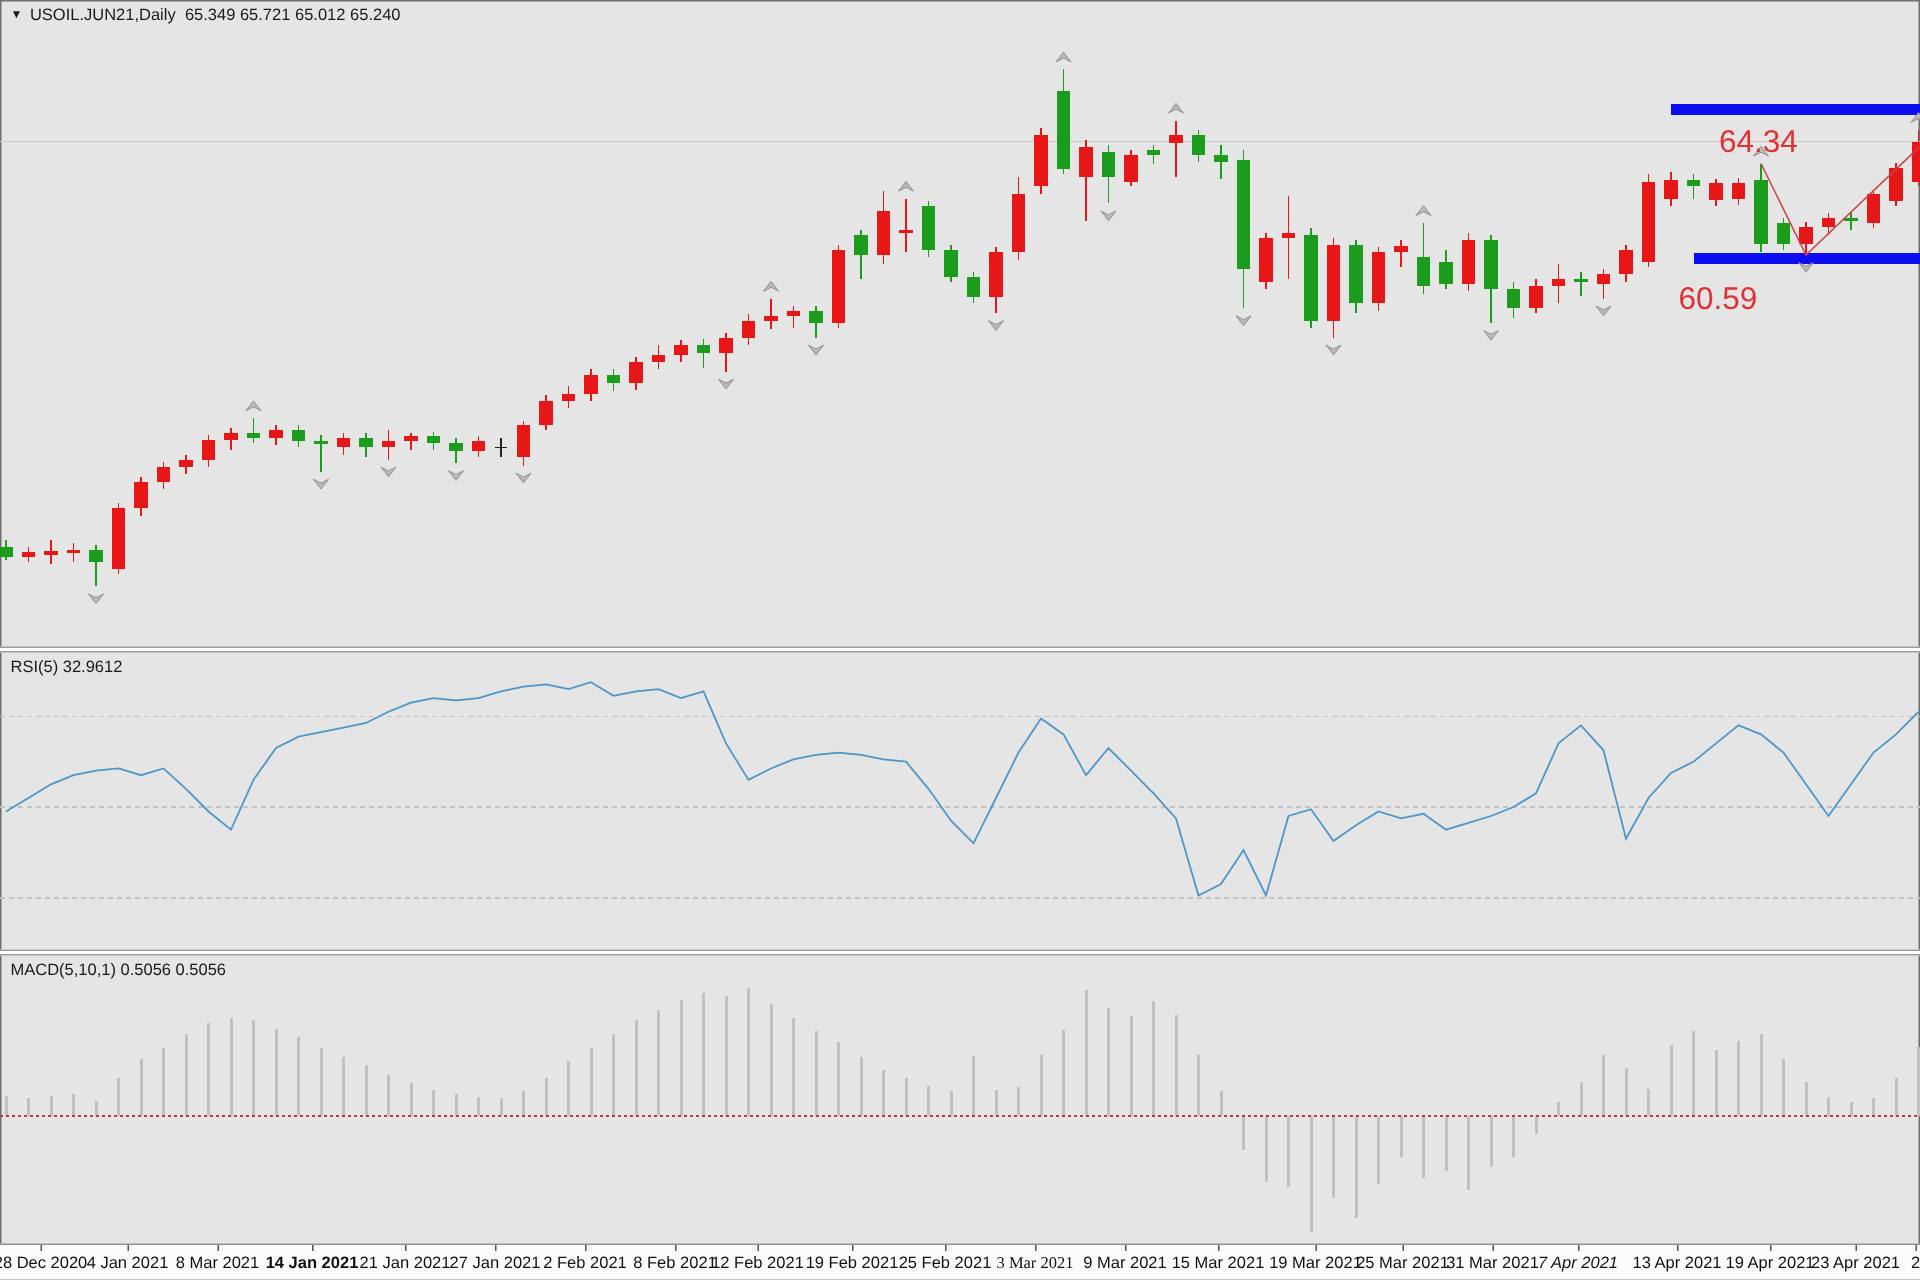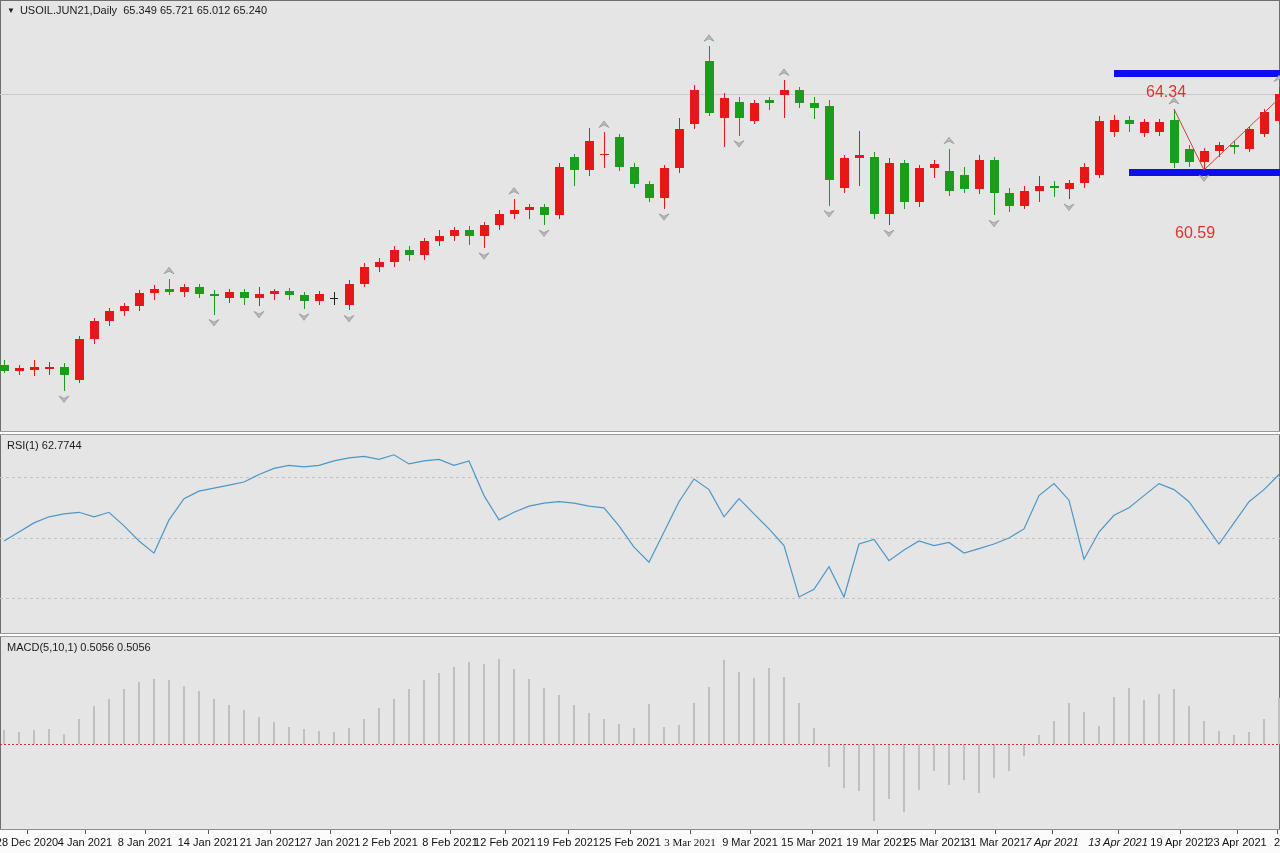--- a/index.html
+++ b/index.html
@@ -4,21 +4,21 @@
 <style>
   html,body{margin:0;padding:0;background:#d4d0c8;font-family:"Liberation Sans",sans-serif;}
   .screen{position:relative;width:1280px;height:853px;background:#e5e5e5;overflow:hidden;
           box-shadow:inset 0 0 0 1px #6e6e6e; }
   .panel{position:absolute;left:0;width:1280px;overflow:hidden;}
   .panel svg{display:block;}
   .sep{position:absolute;left:0;width:1280px;height:4px;background:#ffffff;
        border-top:1px solid #9a9a9a;border-bottom:1px solid #9a9a9a;box-sizing:border-box;}
   .chart-label{position:absolute;left:7px;top:4px;font-size:11px;color:#1a1a1a;white-space:nowrap;z-index:5;}
   .title-marker{font-size:8px;margin-right:5px;position:relative;top:-1px;}
-  .price-note{position:absolute;font-size:16px;font-weight:400;color:#e03232;z-index:6;
+  .price-note{position:absolute;font-size:21px;font-weight:400;color:#e03232;z-index:6;
               letter-spacing:0px;line-height:1;}
   .x-axis{position:absolute;left:0;top:829px;width:1280px;height:24px;background:#fbfbfb;
           border-top:1px solid #8f8f8f;box-sizing:border-box;}
   .x-axis .tick{position:absolute;top:6px;transform:translateX(-50%);font-size:11px;color:#111;white-space:nowrap;}
   .x-axis .tickmark{position:absolute;top:0;width:1px;height:4px;background:#555;}
 </style>
 </head>
 <body>
 
 <div class="screen">
@@ -221,27 +221,27 @@
         <line x1="1249" y1="126.72340000000005" x2="1249" y2="151.9264" stroke="#e81717" stroke-width="1" shape-rendering="crispEdges"></line>
         <rect x="1244.5" y="129.16240000000005" width="9" height="19.51200000000003" fill="#e81717" shape-rendering="crispEdges"></rect>
         <line x1="1264" y1="108.83740000000014" x2="1264" y2="137.29240000000004" stroke="#e81717" stroke-width="1" shape-rendering="crispEdges"></line>
         <rect x="1259.5" y="112.08939999999997" width="9" height="21.95100000000012" fill="#e81717" shape-rendering="crispEdges"></rect>
         <line x1="1279" y1="86.56120000000007" x2="1279" y2="124.28440000000008" stroke="#e81717" stroke-width="1" shape-rendering="crispEdges"></line>
         <rect x="1274.5" y="94.36600000000014" width="9" height="26.666399999999896" fill="#e81717" shape-rendering="crispEdges"></rect>
         <path d="M 1274 81.56120000000007 L 1279 75.06120000000007 L 1284 81.56120000000007 L 1279 79.06120000000007 Z" fill="#b9b9b9" stroke="#8a8a8a" stroke-width="0.6"></path>
         <polyline points="1174,109 1204,169.97500000000002 1301.5,77.1304000000001" fill="none" stroke="#cc4040" stroke-width="1"></polyline>
       </svg>
     <div class="price-note" style="left: 1146px; top: 84px; color: rgb(224, 50, 50);">64.34</div>
-    <div class="price-note" style="left: 1175px; top: 189px; color: rgb(224, 50, 50); margin-top: 36px;">60.59</div>
+    <div class="price-note" style="left: 1119px; top: 189px; color: rgb(224, 50, 50);">60.59</div>
   </div>
 
   <div class="sep" style="top:431px;"></div>
 
   <div class="panel" style="top:435px;height:198px;">
-    <div class="chart-label">RSI(1) 62.7744</div>
+    <div class="chart-label">RSI(5) 32.9612</div>
     <svg width="1280" height="198" viewBox="0 435 1280 198">
         <line x1="0" y1="477.5" x2="1280" y2="477.5" stroke="#c3c3c3" stroke-width="1" stroke-dasharray="3,3" shape-rendering="crispEdges"></line>
         <line x1="0" y1="538" x2="1280" y2="538" stroke="#c3c3c3" stroke-width="1" stroke-dasharray="3,3" shape-rendering="crispEdges"></line>
         <line x1="0" y1="598.5" x2="1280" y2="598.5" stroke="#c3c3c3" stroke-width="1" stroke-dasharray="3,3" shape-rendering="crispEdges"></line>
         <polyline points="4,541.0 19,532.0 34,522.9 49,516.8 64,513.8 79,512.3 94,516.8 109,512.3 124,525.9 139,541.0 154,553.1 169,519.9 184,498.7 199,491.1 214,488.1 229,485.1 244,482.0 259,474.5 274,468.4 289,465.4 304,466.9 319,465.4 334,460.9 349,457.8 364,456.3 379,459.4 394,454.8 409,463.9 424,460.9 439,459.4 454,465.4 469,460.9 484,495.6 499,519.9 514,512.3 529,506.2 544,503.2 559,501.7 574,503.2 589,506.2 604,507.8 619,525.9 634,547.1 649,562.2 664,532.0 679,501.7 694,479.0 709,489.6 724,516.8 739,498.7 754,513.8 769,528.9 784,545.6 799,597.0 814,589.4 829,566.7 844,597.0 859,544.0 874,539.5 889,560.7 904,550.1 919,541.0 934,545.6 949,542.5 964,553.1 979,548.6 994,544.0 1009,538.0 1024,528.9 1039,495.6 1054,483.6 1069,500.2 1084,559.2 1099,532.0 1114,515.3 1129,507.8 1144,495.6 1159,483.6 1174,489.6 1189,501.7 1204,522.9 1219,544.0 1234,522.9 1249,501.7 1264,489.6 1279,474.5" fill="none" stroke="#4e96c8" stroke-width="1.2"></polyline>
       </svg>
   </div>
 
   <div class="sep" style="top:633px;"></div>
 
@@ -337,23 +337,23 @@
         <line x1="0" y1="744" x2="1280" y2="744" stroke="#c03838" stroke-width="1" stroke-dasharray="2,2" shape-rendering="crispEdges"></line>
       </svg>
   </div>
 
   <div class="x-axis">
       <span class="tickmark" style="left: 27px;"></span>
       <span class="tick" style="left: 27px;">28 Dec 2020</span>
       <span class="tickmark" style="left: 85px;"></span>
       <span class="tick" style="left: 85px;">4 Jan 2021</span>
       <span class="tickmark" style="left: 145px;"></span>
-      <span class="tick" style="left: 145px;">8 Jan 2021</span>
+      <span class="tick" style="left: 145px;">8 Mar 2021</span>
       <span class="tickmark" style="left: 208px;"></span>
-      <span class="tick" style="left: 208px;">14 Jan 2021</span>
+      <span class="tick" style="left: 208px; font-weight: bold;">14 Jan 2021</span>
       <span class="tickmark" style="left: 270px;"></span>
       <span class="tick" style="left: 270px;">21 Jan 2021</span>
       <span class="tickmark" style="left: 330px;"></span>
       <span class="tick" style="left: 330px;">27 Jan 2021</span>
       <span class="tickmark" style="left: 390px;"></span>
       <span class="tick" style="left: 390px;">2 Feb 2021</span>
       <span class="tickmark" style="left: 450px;"></span>
       <span class="tick" style="left: 450px;">8 Feb 2021</span>
       <span class="tickmark" style="left: 505px;"></span>
       <span class="tick" style="left: 505px;">12 Feb 2021</span>
@@ -369,21 +369,21 @@
       <span class="tick" style="left: 812px;">15 Mar 2021</span>
       <span class="tickmark" style="left: 877px;"></span>
       <span class="tick" style="left: 877px;">19 Mar 2021</span>
       <span class="tickmark" style="left: 935px;"></span>
       <span class="tick" style="left: 935px;">25 Mar 2021</span>
       <span class="tickmark" style="left: 995px;"></span>
       <span class="tick" style="left: 995px;">31 Mar 2021</span>
       <span class="tickmark" style="left: 1052px;"></span>
       <span class="tick" style="left: 1052px; font-style: italic;">7 Apr 2021</span>
       <span class="tickmark" style="left: 1118px;"></span>
-      <span class="tick" style="left: 1118px; font-style: italic;">13 Apr 2021</span>
+      <span class="tick" style="left: 1118px;">13 Apr 2021</span>
       <span class="tickmark" style="left: 1180px;"></span>
       <span class="tick" style="left: 1180px;">19 Apr 2021</span>
       <span class="tickmark" style="left: 1237px;"></span>
       <span class="tick" style="left: 1237px;">23 Apr 2021</span>
       <span class="tickmark" style="left: 1277px;"></span>
       <span class="tick" style="left: 1277px;">2</span>
     </div>
 </div>
 
 </body></html>

